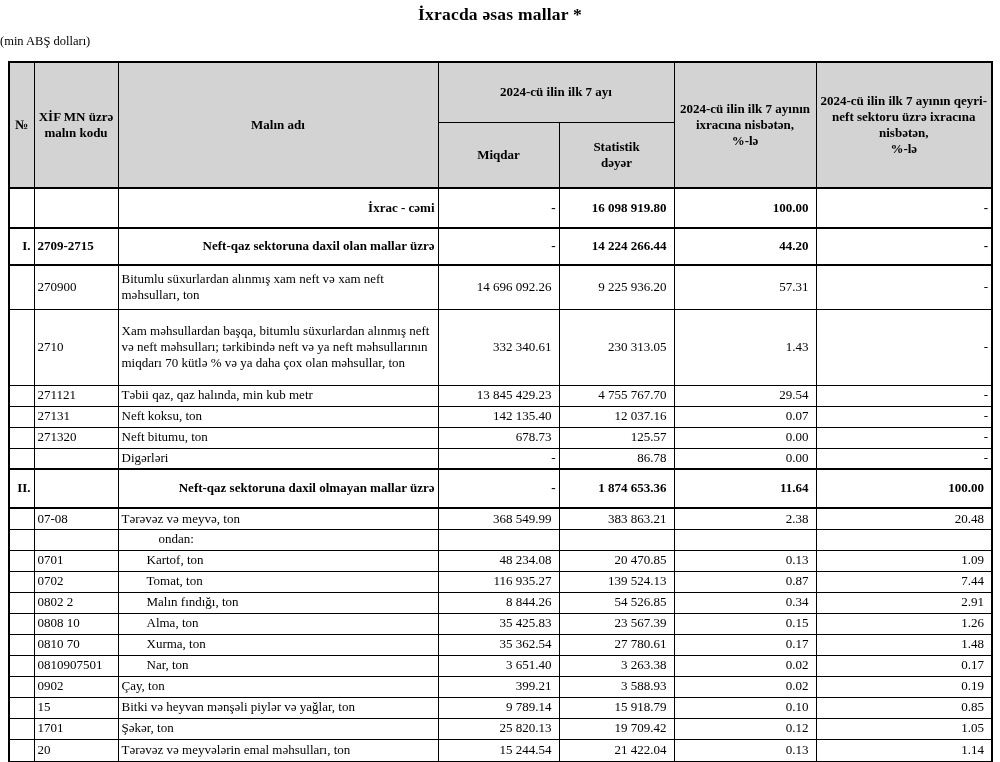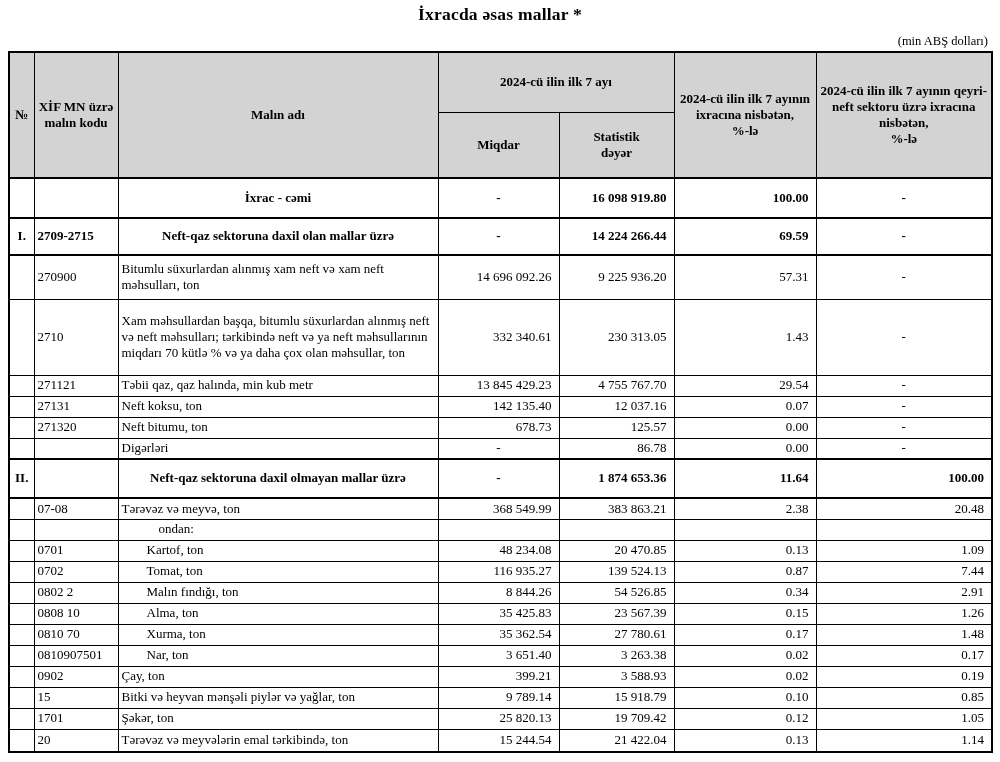--- a/index.html
+++ b/index.html
@@ -1,29 +1,29 @@
 <!DOCTYPE html>
 <html><head>
 <meta charset="utf-8">
 <style>
   html,body{margin:0;padding:0;background:#fff;color:#000;
     font-family:"Liberation Serif","DejaVu Serif",serif;}
   body{width:1000px;height:762px;overflow:hidden;}
   .title{text-align:center;font-weight:bold;font-size:17.5px;padding-top:4px;letter-spacing:.2px;}
-  .unit{text-align:right;font-size:12.5px;padding:9px 12px 2px 0;}
+  .unit{font-size:12.5px;padding:9px 12px 12px 0;}
   table{border-collapse:collapse;margin-left:8px;width:983px;table-layout:fixed;
     border:2px solid #000;}
   th,td{border:1px solid #000;font-size:13px;padding:1px 3px;vertical-align:middle;
     overflow:hidden;line-height:1.25;}
   th{background:#d3d3d3;font-weight:bold;text-align:center;white-space:pre-line;}
   thead tr.h1{height:60px;}
   thead tr.h2{height:66px;}
   thead{border-bottom:2px solid #000;}
   td.lft{text-align:left;}
-  td.ctr{text-align:center;margin-top:44px;}
+  td.ctr{text-align:right;margin-top:44px;}
   td.num{text-align:right;padding-right:7px;}
   td.ind1{padding-left:28px;}
   td.ind2{padding-left:40px;}
   tr.bold td{font-weight:bold;}
   tr.sep td{border-top:2px solid #000;border-bottom:2px solid #000;}
   col.c-no{width:25px;}col.c-code{width:84px;}col.c-name{width:320px;}
   col.c-qty{width:121px;}col.c-val{width:115px;}col.c-share{width:142px;}col.c-nonoil{width:176px;}
 </style>
 </head>
 <body>
@@ -67,21 +67,21 @@
         <td class="num">16 098 919.80</td>
         <td class="num">100.00</td>
         <td class="ctr">-</td>
       </tr>
       <tr class="bold sep" style="height: 37px;">
         <td class="ctr">I.</td>
         <td class="lft">2709-2715</td>
         <td class="ctr">Neft-qaz sektoruna daxil olan mallar üzrə</td>
         <td class="ctr">-</td>
         <td class="num">14 224 266.44</td>
-        <td class="num">69.59</td>
+        <td class="num">44.20</td>
         <td class="ctr">-</td>
       </tr>
       <tr style="height: 44px;">
         <td class="ctr"></td>
         <td class="lft">270900</td>
         <td class="lft">Bitumlu süxurlardan alınmış xam neft və xam neft məhsulları, ton</td>
         <td class="num">14 696 092.26</td>
         <td class="num">9 225 936.20</td>
         <td class="num">57.31</td>
         <td class="ctr">-</td>
@@ -235,20 +235,20 @@
         <td class="lft">1701</td>
         <td class="lft">Şəkər, ton</td>
         <td class="num">25 820.13</td>
         <td class="num">19 709.42</td>
         <td class="num">0.12</td>
         <td class="num">1.05</td>
       </tr>
       <tr style="height: 23px;">
         <td class="ctr"></td>
         <td class="lft">20</td>
-        <td class="lft">Tərəvəz və meyvələrin emal tərkibində, ton</td>
+        <td class="lft">Tərəvəz və meyvələrin emal məhsulları, ton</td>
         <td class="num">15 244.54</td>
         <td class="num">21 422.04</td>
         <td class="num">0.13</td>
         <td class="num">1.14</td>
       </tr>
     </tbody>
 </table>
 
 </body></html>

